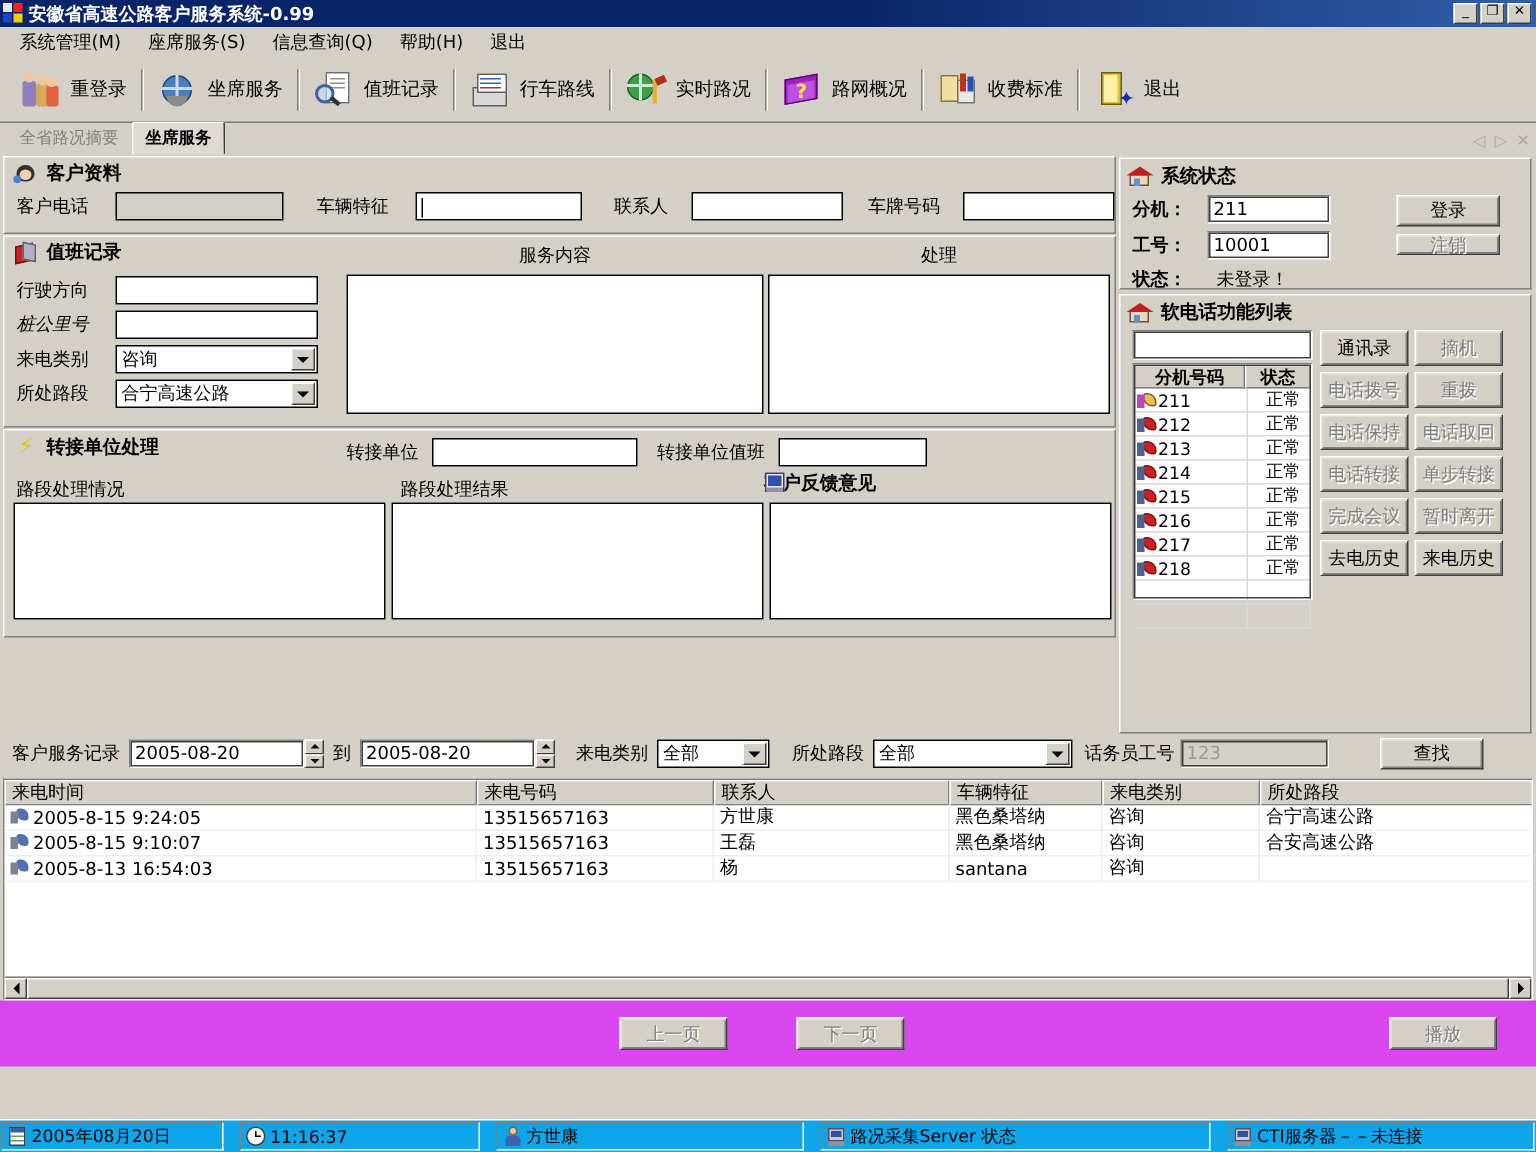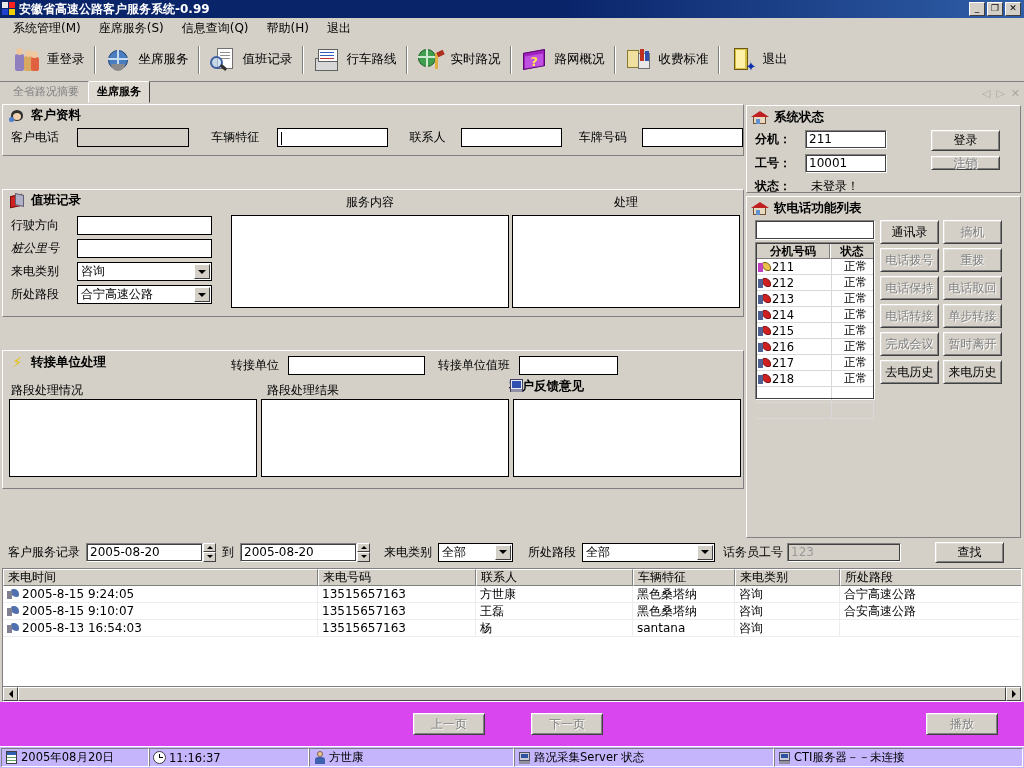--- a/index.html
+++ b/index.html
@@ -99,21 +99,21 @@
   .tab { padding: 2px 8px 3px; font-size: 11px; color: #808080; border: 1px solid transparent; }
   .tab.sel {
     background: #dedad2; color: #000; font-weight: bold;
     border: 1px solid; border-color: #fff #404040 #dedad2 #fff;
     border-radius: 2px 2px 0 0;
   }
   .tabnav { position: absolute; right: 4px; bottom: 3px; display: flex; gap: 6px; color: #aaa6a0; font-size: 11px; }
 
   
   .body { flex: 1 1 auto; display: flex; position: relative; padding: 0; }
-  .leftcol { width: 745px; flex: 0 0 745px; display: flex; flex-direction: column; gap: 32px; }
+  .leftcol { width: 745px; flex: 0 0 745px; display: flex; flex-direction: column; }
   .rightcol { flex: 1 1 auto; display: flex; flex-direction: column; padding: 2px 3px 0 1px; }
 
   .group {
     border: 1px solid; border-color: #fff #808080 #808080 #fff;
     background: #d4d0c8; position: relative; margin: 1px 1px 0 2px;
   }
   .gtitle { display: flex; align-items: center; padding: 2px 0 2px 6px; font-weight: bold; font-size: 12.5px; }
   .gtitle .gi { width: 17px; height: 15px; margin-right: 5px; position: relative; flex: 0 0 17px; }
 
   .ic-cust i:nth-child(1){ position:absolute; left:2px; top:2px; width:12px; height:11px; border-radius:50% 50% 45% 45%; background:#303030; }
@@ -213,21 +213,21 @@
   .hscroll { height:15px; flex:0 0 15px; display:flex; background:#d4d0c8; border-top:1px solid #808080; }
   .hscroll .ar { width:15px; flex:0 0 15px; background:#d4d0c8; border:1px solid; border-color:#fff #404040 #404040 #fff; display:flex; align-items:center; justify-content:center; }
   .hscroll .ar::after { content:""; border-top:4px solid transparent; border-bottom:4px solid transparent; }
   .hscroll .ar.l::after { border-right:4px solid #000; }
   .hscroll .ar.r::after { border-left:4px solid #000; }
   .hscroll .thumb { flex:1 1 auto; background:#d4d0c8; border:1px solid; border-color:#fff #404040 #404040 #fff; }
 
   .btnbar { height:44px; flex:0 0 44px; display:flex; align-items:center; background:#d946ef; }
 
   
-  .statusbar { height:22px; flex:0 0 22px; display:flex; background:#c4b5fd; border-top:1px solid #fff; padding:1px; gap:0; }
+  .statusbar { height:22px; flex:0 0 22px; display:flex; background:#0ea5e9; border-top:1px solid #fff; padding:1px; gap:11px;margin-top:35px; }
   .sbcell { border:1px solid; border-color:#808080 #fff #fff #808080; display:flex; align-items:center; padding-left:3px; font-size:11.5px; gap:3px; }
   .sbico { width:13px; height:13px; position:relative; flex:0 0 13px; }
   .ic-cal i:nth-child(1){ position:absolute; left:1px; top:0; width:11px; height:13px; background:#fff; border:1px solid #404040; }
   .ic-cal i:nth-child(2){ position:absolute; left:2px; top:1px; width:9px; height:3px; background:#3060b0; }
   .ic-cal i:nth-child(3){ position:absolute; left:2px; top:6px; width:9px; height:1px; background:#60a060; box-shadow:0 3px 0 #60a060; }
   .ic-clock i:nth-child(1){ position:absolute; left:0; top:0; width:13px; height:13px; border-radius:50%; border:1px solid #404040; background:#fff; }
   .ic-clock i:nth-child(2){ position:absolute; left:6px; top:3px; width:1px; height:4px; background:#000; }
   .ic-clock i:nth-child(3){ position:absolute; left:6px; top:6px; width:4px; height:1px; background:#000; }
   .ic-person i:nth-child(1){ position:absolute; left:4px; top:0; width:6px; height:6px; border-radius:50%; background:#f0c8a0; border:1px solid #806040; }
   .ic-person i:nth-child(2){ position:absolute; left:2px; top:6px; width:10px; height:7px; background:#4060b0; border-radius:3px 3px 0 0; }
@@ -629,21 +629,21 @@
     <div class="combo" style="width:75px; margin-left:6px;">
       <span class="cval">全部</span>
       <span class="arrow"></span>
     </div>
     <span class="lbl" style="margin-left:15px;">所处路段</span>
     <div class="combo" style="width:133px; margin-left:6px;">
       <span class="cval">全部</span>
       <span class="arrow"></span>
     </div>
     <span class="lbl" style="margin-left:8px;">话务员工号</span>
-    <div class="fld disabled gray" style="width:114px; margin-left:4px;">123</div>
+    <div class="fld disabled gray" style="width:99px; margin-left:4px;">123</div>
     <div class="btn" style="width:69px; height:21px; margin-left:34px;">查找</div>
   </div>
 
   <div class="tblwrap">
     <div class="thead">
       <div style="width:315px; flex:0 0 315px;">来电时间</div>
       <div style="width:158px; flex:0 0 158px;">来电号码</div>
       <div style="width:157px; flex:0 0 157px;">联系人</div>
       <div style="width:102px; flex:0 0 102px;">车辆特征</div>
       <div style="width:105px; flex:0 0 105px;">来电类别</div>

